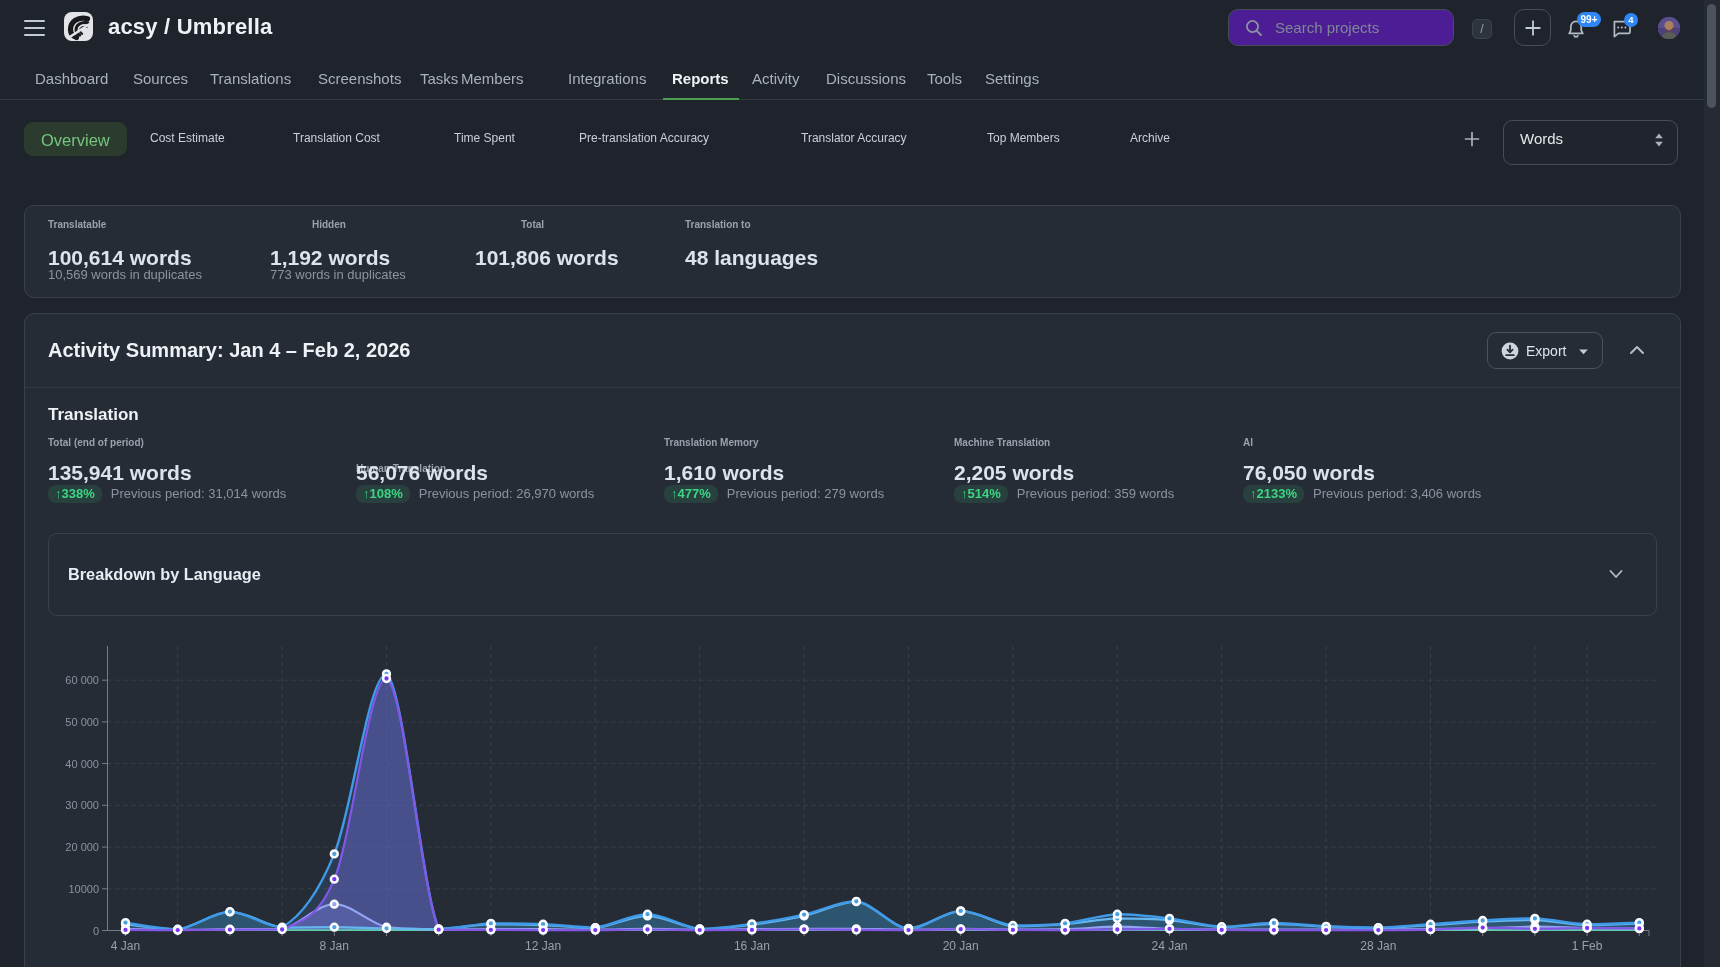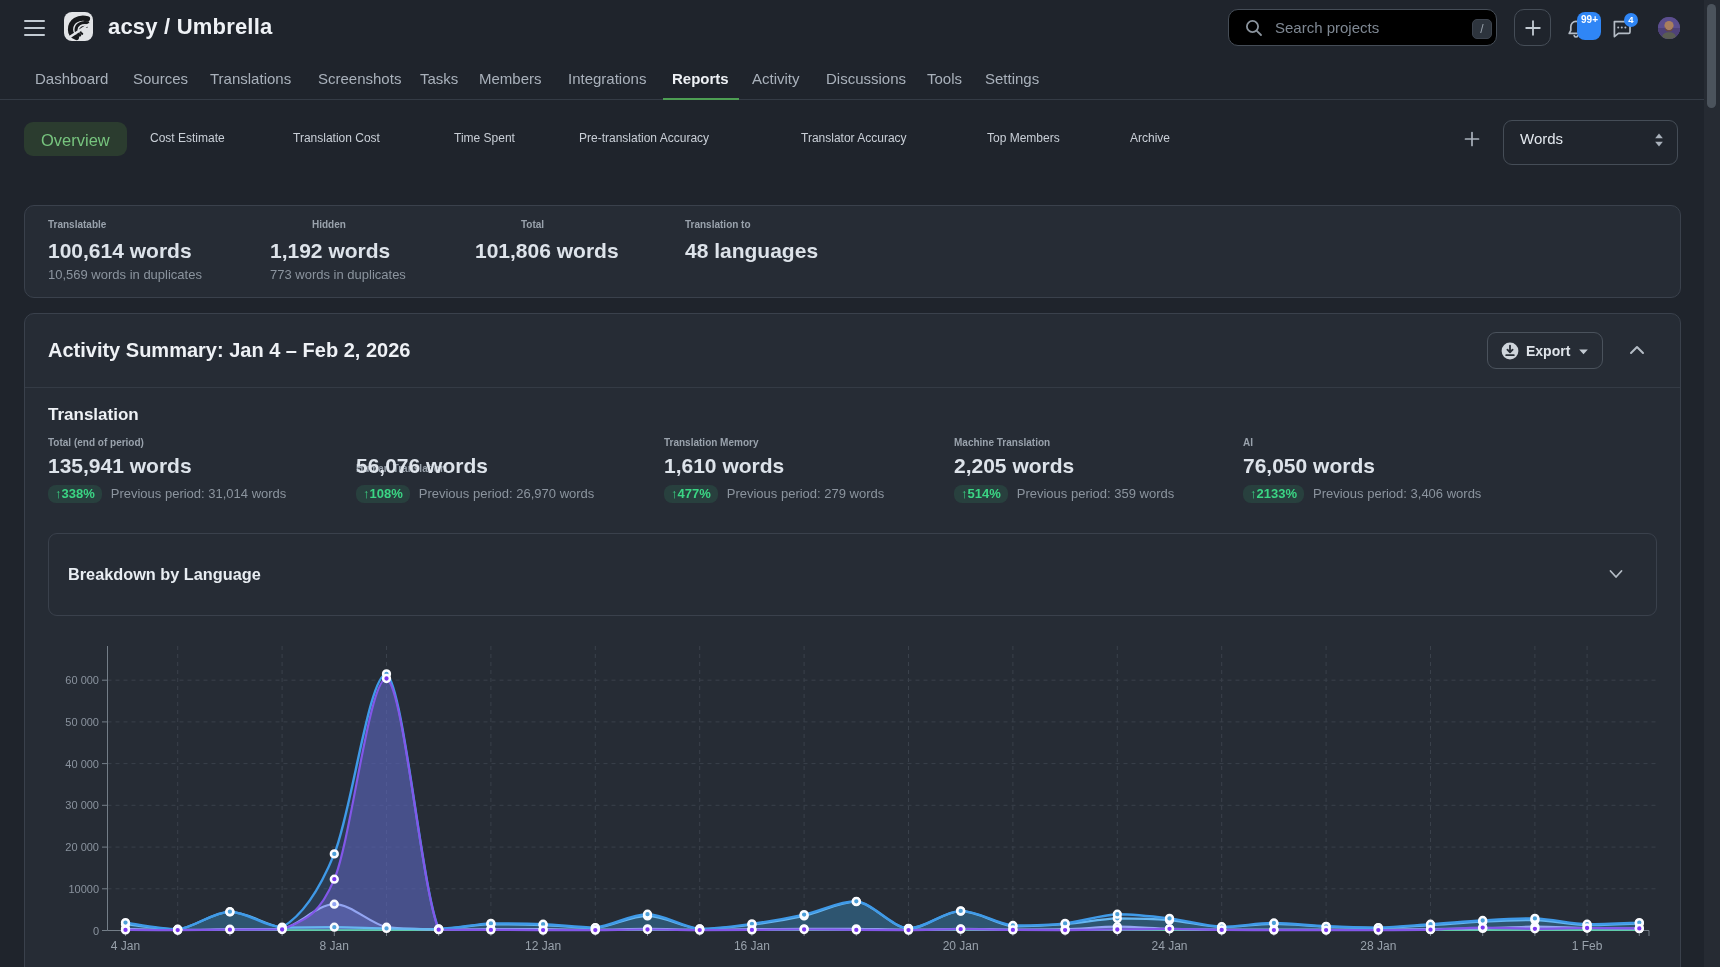--- a/index.html
+++ b/index.html
@@ -2,21 +2,21 @@
 <html><head>
 <meta charset="utf-8">
 <title>acsy / Umbrella</title>
 <style>
   * { margin:0; padding:0; box-sizing:border-box; }
   html,body { width:1720px; height:967px; overflow:hidden; }
   body { background:#1f242c; font-family:"Liberation Sans", sans-serif; position:relative; }
   .abs { position:absolute; }
   .card { position:absolute; background:#262c35; border:1px solid #3a414c; border-radius:10px; }
   .lbl { font-size:10px; font-weight:700; color:#99a2ac; }
-  .bigval { font-size:21px; font-weight:700; color:#dde3ea; }
+  .bigval { font-size:21px; font-weight:700; color:#dde3ea;margin-top:7px; }
   .sub { font-size:13px; color:#8b949e; }
   .pill { display:inline-block; background:rgba(56,178,112,0.15); color:#3bd584; font-size:13px; line-height:14px; font-weight:700; border-radius:8px; padding:2px 7px; vertical-align:middle; }
   .prev { font-size:13px; color:#8b949e; }
   .navitem { position:absolute; top:70px; font-size:15px; color:#a9b1bb; white-space:nowrap; }
   .subitem { position:absolute; top:130.5px; font-size:12px; color:#c9cfd7; white-space:nowrap; }
 </style>
 </head>
 <body>
 
 <div class="abs" style="left:24px;top:20px;width:21px;height:16px;">
@@ -31,41 +31,41 @@
     <path d="M23.5 6.8 C14 4.5 6.5 9.5 6.5 17.5 C6.5 21.5 9 24.5 12.5 25.5" stroke-width="5.2"></path>
     <path d="M23.8 10.8 C17 9.6 12 12.8 12 17.8 C12 20.4 13.6 22.3 15.8 23.1" stroke-width="3.0"></path>
     <path d="M22.6 14.8 C18.4 14.4 16 16.3 16 18.8 C16 20.2 16.9 21.3 18.1 21.8" stroke-width="2.2"></path>
   </g>
   <line x1="5" y1="25.5" x2="25.5" y2="12" stroke="#e2e4e7" stroke-width="2.6"></line>
 </svg>
 </div>
 
 <div class="abs" style="left:108px;top:14px;font-size:22px;font-weight:700;color:#eef1f5;letter-spacing:0.2px;">acsy / Umbrella</div>
 
-<div class="abs" style="left:1228px;top:9px;width:269px;height:37px;border:1px solid #454d57;border-radius:10px;background:#000000;">
+<div class="abs" style="left:1228px;top:9px;width:226px;height:37px;border:1px solid #454d57;border-radius:10px;background:#4c1d95;">
   <svg class="abs" style="left:16px;top:9px;" width="18" height="18" viewBox="0 0 18 18">
       <circle cx="7.5" cy="7.5" r="5.6" fill="none" stroke="#8b949e" stroke-width="1.8"></circle>
       <line x1="11.8" y1="11.8" x2="16" y2="16" stroke="#8b949e" stroke-width="1.8" stroke-linecap="round"></line>
     </svg>
   <div class="abs" style="left:46px;top:9px;font-size:15px;color:#7f8893;">Search projects</div>
   <div class="abs" style="left:243px;top:9px;width:20px;height:20px;background:#30374039;border:1px solid #3c434d;background:#2d343d;border-radius:5px;text-align:center;line-height:19px;font-size:12px;color:#98a1ab;">/</div>
 </div>
 
 <div class="abs" style="left:1514px;top:9px;width:37px;height:37px;border:1px solid #454d57;border-radius:10px;">
   <svg class="abs" style="left:8px;top:8px;" width="20" height="20" viewBox="0 0 20 20">
       <line x1="10" y1="3.2" x2="10" y2="16.8" stroke="#c3cbd3" stroke-width="1.8" stroke-linecap="round"></line>
       <line x1="3.2" y1="10" x2="16.8" y2="10" stroke="#c3cbd3" stroke-width="1.8" stroke-linecap="round"></line>
     </svg>
 </div>
 
 <svg class="abs" style="left:1566px;top:19px;" width="20" height="20" viewBox="0 0 20 20">
   <path d="M10 2.4 C6.9 2.4 4.8 4.8 4.8 7.8 L4.8 11.4 L3.2 14.4 L16.8 14.4 L15.2 11.4 L15.2 7.8 C15.2 4.8 13.1 2.4 10 2.4 Z" fill="none" stroke="#b4bcc5" stroke-width="1.7" stroke-linejoin="round"></path>
   <path d="M8.2 16.6 C8.6 17.6 9.2 18 10 18 C10.8 18 11.4 17.6 11.8 16.6" fill="none" stroke="#b4bcc5" stroke-width="1.7" stroke-linecap="round"></path>
 </svg>
-<div class="abs" style="left:1577px;top:12px;min-width:24px;height:28px;background:#2f86f6;border-radius:8px;color:#fff;font-size:10px;font-weight:700;text-align:right;line-height:15px;padding:0 3px;box-sizing:border-box;">99+</div>
+<div class="abs" style="left:1577px;top:12px;min-width:24px;height:15px;background:#2f86f6;border-radius:8px;color:#fff;font-size:10px;font-weight:700;text-align:center;line-height:15px;padding:0 3px;box-sizing:border-box;">99+</div>
 
 <svg class="abs" style="left:1611px;top:19px;" width="21" height="20" viewBox="0 0 21 20">
   <path d="M3.4 2.6 L17.6 2.6 C18.4 2.6 19 3.2 19 4 L19 13 C19 13.8 18.4 14.4 17.6 14.4 L7.4 14.4 L3.4 17.6 L3.4 14.4 L3.4 2.6 Z" fill="none" stroke="#b4bcc5" stroke-width="1.7" stroke-linejoin="round"></path>
   <circle cx="7.2" cy="8.5" r="1" fill="#b4bcc5"></circle>
     <circle cx="10.8" cy="8.5" r="1" fill="#b4bcc5"></circle>
     <circle cx="14.4" cy="8.5" r="1" fill="#b4bcc5"></circle>
 </svg>
 <div class="abs" style="left:1624px;top:12.5px;width:14px;height:14px;background:#2f86f6;border-radius:50%;color:#fff;font-size:9.5px;font-weight:700;text-align:center;line-height:14px;">4</div>
 
 <div class="abs" style="left:1658px;top:17px;width:22px;height:22px;border-radius:50%;overflow:hidden;background:#574a86;">
@@ -77,21 +77,21 @@
   <path d="M7 9.5 C7 12 9 13.5 11 13.5 C13 13.5 15 12 15 9.5 L15 11.5 C15 13.2 13 14.6 11 14.6 C9 14.6 7 13.2 7 11.5 Z" fill="#6e4a34"></path>
 </svg>
 </div>
 
 <div class="abs" style="left:0;top:99px;width:1720px;height:1px;background:#343b45;"></div>
 <div class="navitem" style="left:35px;">Dashboard</div>
 <div class="navitem" style="left:133px;">Sources</div>
 <div class="navitem" style="left:210px;">Translations</div>
 <div class="navitem" style="left:318px;">Screenshots</div>
 <div class="navitem" style="left:420px;">Tasks</div>
-<div class="navitem" style="left:479px;">Members</div>
+<div class="navitem" style="left:461px;">Members</div>
 <div class="navitem" style="left:568px;">Integrations</div>
 <div class="navitem" style="left:672px;color:#eef1f5;font-weight:700;">Reports</div>
 <div class="navitem" style="left:752px;">Activity</div>
 <div class="navitem" style="left:826px;">Discussions</div>
 <div class="navitem" style="left:927px;">Tools</div>
 <div class="navitem" style="left:985px;">Settings</div>
 <div class="abs" style="left:663px;top:97.5px;width:76px;height:2.5px;background:#4d9e53;"></div>
 
 <div class="abs" style="left:24px;top:122px;width:103px;height:34px;background:#2b3c2f;border-radius:9px;"></div>
 <div class="abs" style="left:41px;top:130.5px;font-size:16.5px;color:#77c47e;">Overview</div>
@@ -128,21 +128,21 @@
 
 <div class="card" style="left:24px;top:313px;width:1657px;height:700px;"></div>
 <div class="abs" style="left:48px;top:339px;font-size:20px;font-weight:700;color:#eef1f5;">Activity Summary: Jan 4 – Feb 2, 2026</div>
 
 <div class="abs" style="left:1487px;top:332px;width:116px;height:37px;border:1px solid #4a525c;border-radius:9px;">
   <svg class="abs" style="left:13px;top:9px;" width="18" height="18" viewBox="0 0 18 18">
     <circle cx="9" cy="9" r="8.4" fill="#ced4db"></circle>
     <path d="M9 3.6 L9 9.8 M6.4 7.6 L9 10.4 L11.6 7.6" stroke="#262c35" stroke-width="1.8" fill="none" stroke-linecap="round" stroke-linejoin="round"></path>
     <line x1="5.2" y1="13.2" x2="12.8" y2="13.2" stroke="#262c35" stroke-width="1.8" stroke-linecap="round"></line>
   </svg>
-  <div class="abs" style="left:38px;top:10px;font-size:14px;font-weight:700;color:#dfe4ea;">Export</div>
+  <div class="abs" style="left:38px;top:10px;font-size:14px;font-weight:400;color:#dfe4ea;">Export</div>
   <svg class="abs" style="left:90px;top:15px;" width="11" height="8" viewBox="0 0 11 8">
       <path d="M1.2 1.5 L5.5 6.3 L9.8 1.5 Z" fill="#c3cbd3"></path>
     </svg>
 </div>
 <svg class="abs" style="left:1629px;top:344px;" width="16" height="12" viewBox="0 0 16 12">
     <path d="M2 9 L8 3 L14 9" fill="none" stroke="#b4bcc5" stroke-width="2" stroke-linecap="round" stroke-linejoin="round"></path>
   </svg>
 
 <div class="abs" style="left:25px;top:387px;width:1655px;height:1px;background:#343b45;"></div>
 <div class="abs" style="left:48px;top:405px;font-size:17px;font-weight:700;color:#eef1f5;">Translation</div>

